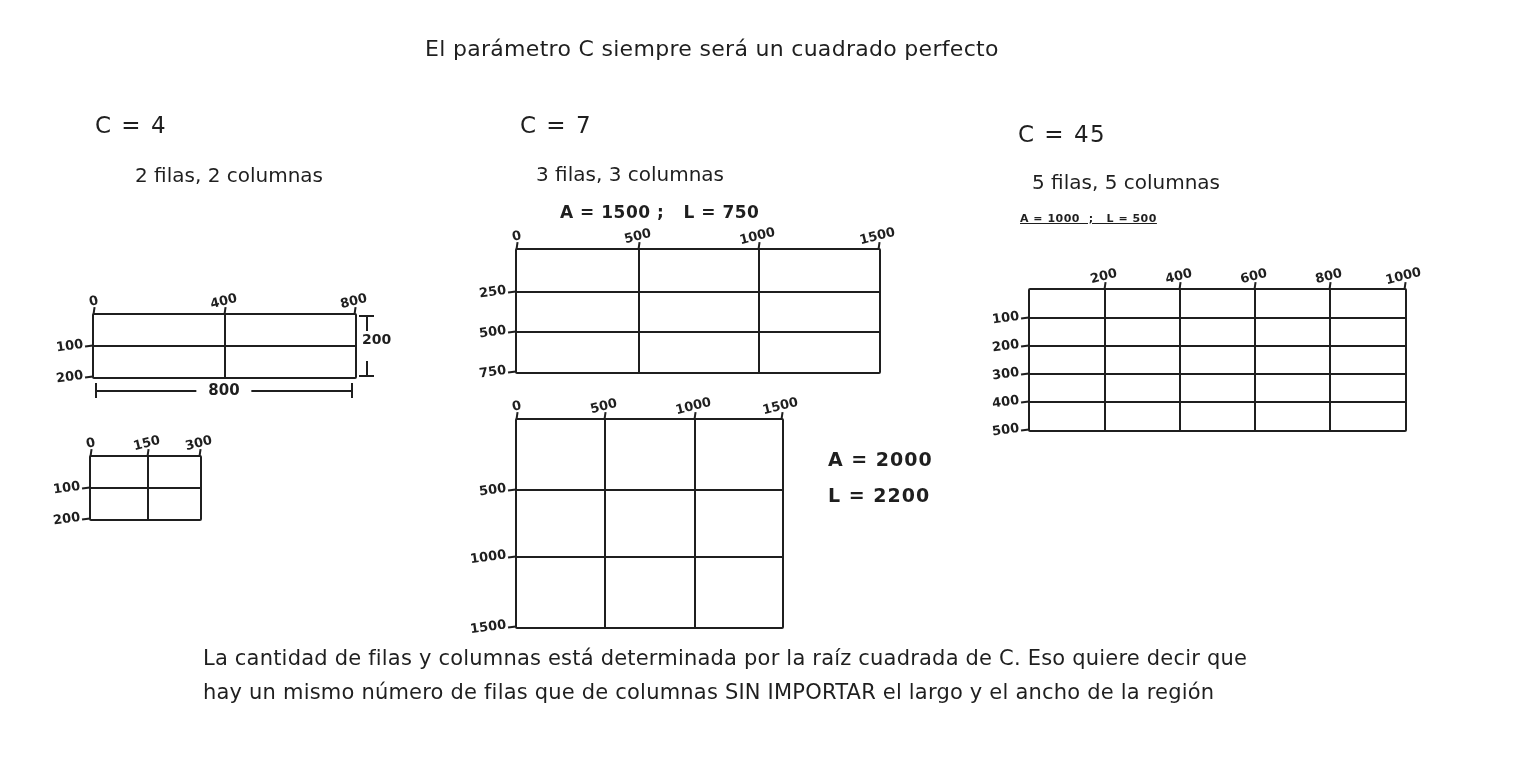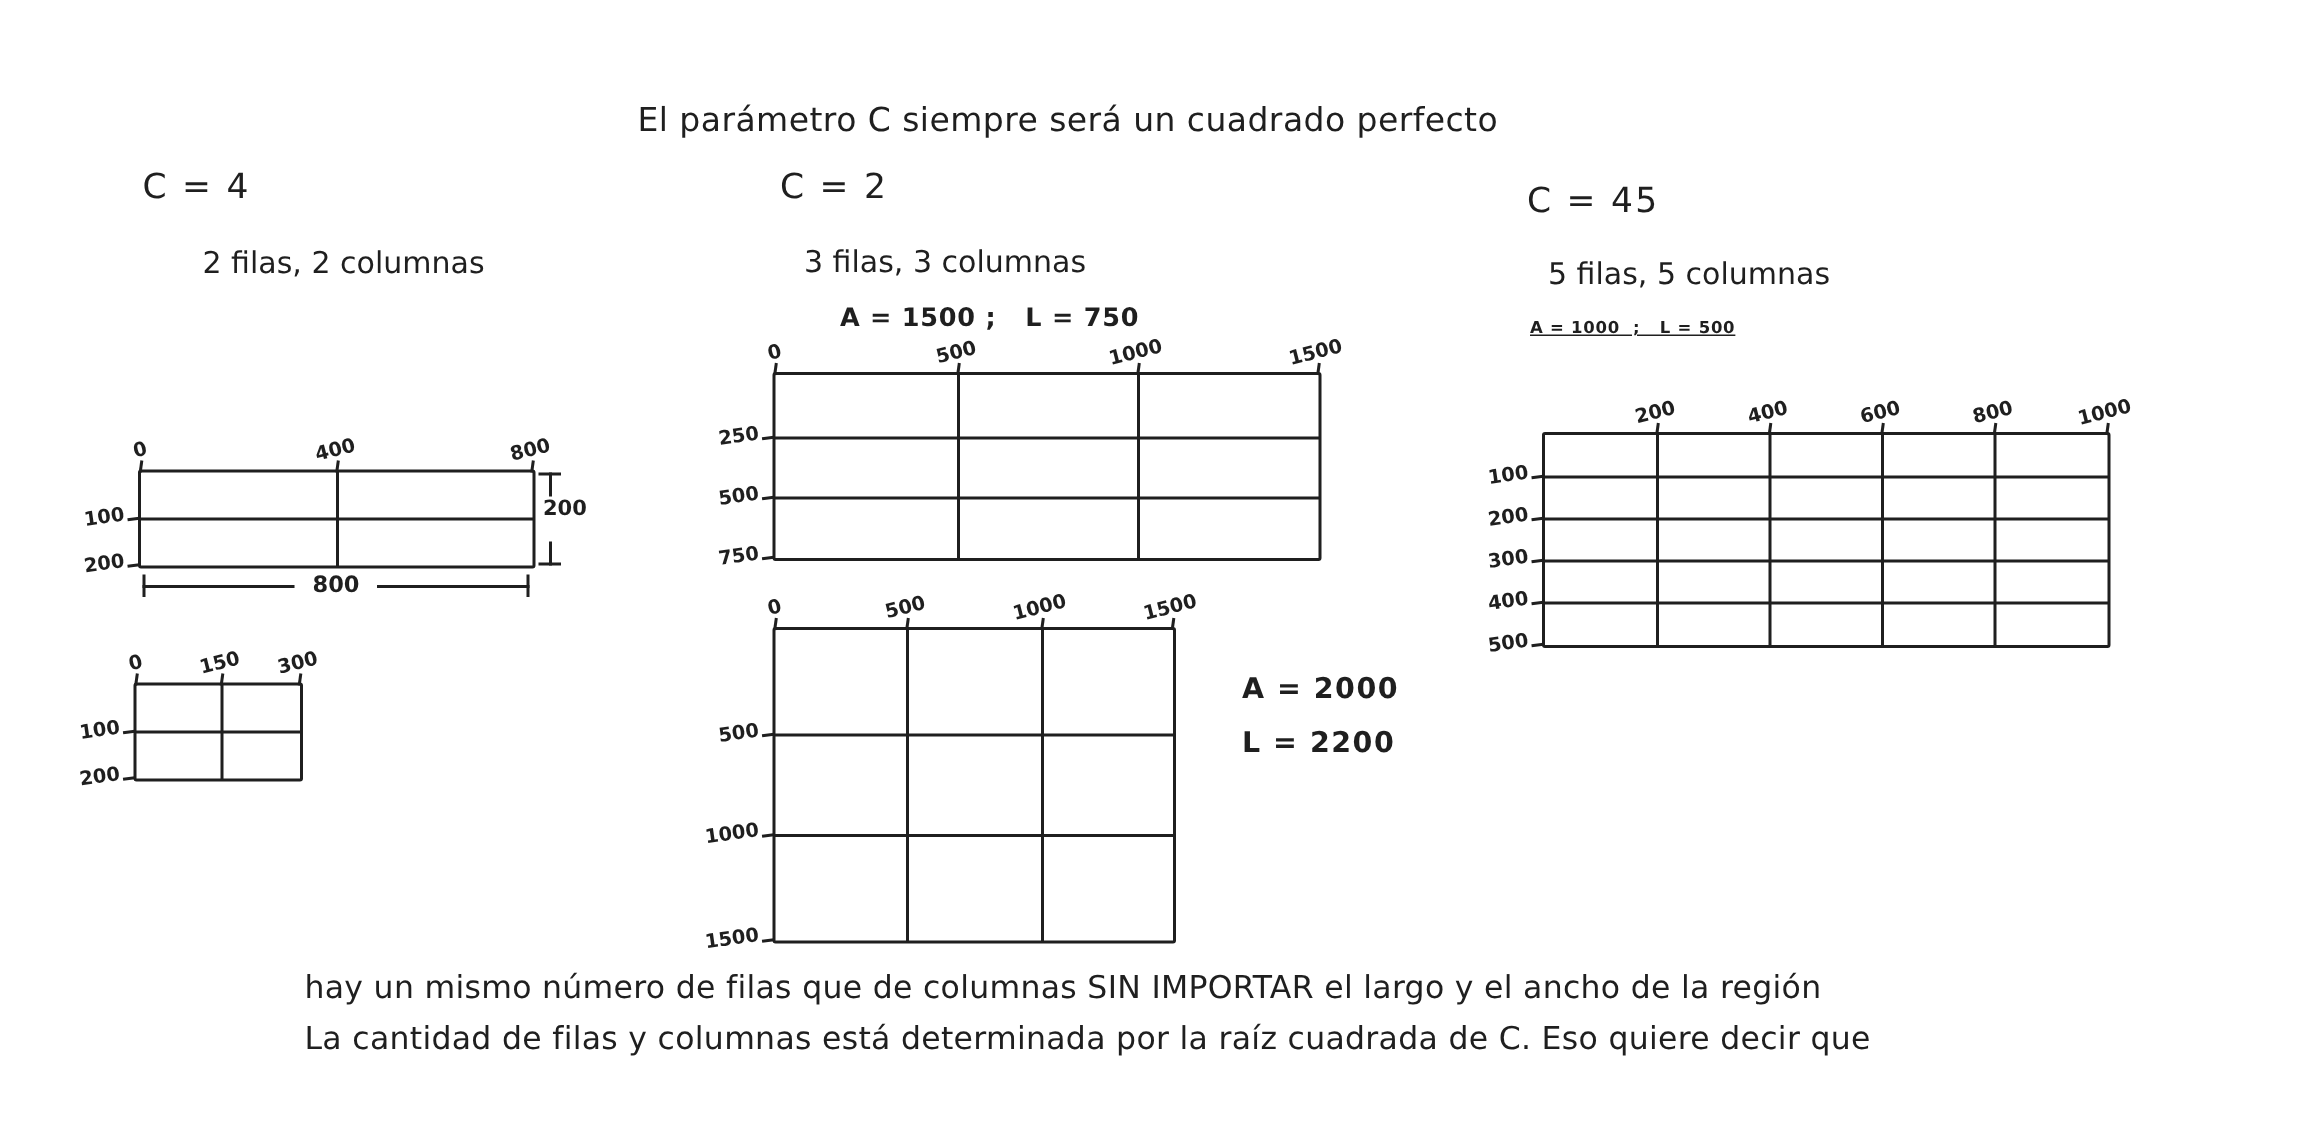--- a/index.html
+++ b/index.html
@@ -2,21 +2,21 @@
 <html style="--ink: #1f1f1f;"><head>
 <meta charset="utf-8">
 <style>
   :root { --ink:#1f1f1f; }
   html,body{margin:0;padding:0;background:#fff;}
   .canvas{
     position:relative;width:1532px;height:757px;background:#ffffff;
     font-family:"DejaVu Sans","Liberation Sans",sans-serif;
     color:var(--ink);overflow:hidden;
   }
-  .title{position:absolute;left:425px;top:36px;font-size:22px;letter-spacing:.3px;margin-top:32px;}
+  .title{position:absolute;left:425px;top:36px;font-size:22px;letter-spacing:.3px;}
   .h{position:absolute;font-size:23px;letter-spacing:1.5px;}
   .h.c4{left:95px;top:112px;}
   .h.c9{left:520px;top:112px;}
   .h.c25{left:1018px;top:121px;}
   .sub{position:absolute;font-size:20px;}
   .sub.c4{left:135px;top:163px;}
   .sub.c9{left:536px;top:162px;}
   .sub.c25{left:1032px;top:170px;}
   .dims{position:absolute;font-weight:bold;white-space:pre;letter-spacing:.5px;}
   .dims.c4{left:96px;top:236px;font-size:20px;}
@@ -95,21 +95,21 @@
       <div class="top-label" style="left: 52%;">150</div>
       <div class="tick-top" style="left: 100%;"></div>
       <div class="top-label" style="left: 100%;">300</div>
       <div class="hline" style="top: 50%;"></div>
       <div class="tick-left" style="top: 50%;"></div>
       <div class="left-label" style="top: 50%;">100</div>
       <div class="tick-left" style="top: 100%;"></div>
       <div class="left-label" style="top: 100%;">200</div>
     </div>
 
-  <div class="h c9">C = 2</div>
+  <div class="h c9">C = 7</div>
   <div class="sub c9">3 filas, 3 columnas</div>
   <div class="dims c9">A = 1500 ;   L = 750</div>
   <div class="grid" style="left: 515px; top: 248px; width: 362px; height: 122px;">
       <div class="tick-top" style="left: 0%;"></div>
       <div class="top-label" style="left: 0%;">0</div>
       <div class="vline" style="left: 33.7%;"></div>
       <div class="tick-top" style="left: 33.7%;"></div>
       <div class="top-label" style="left: 33.7%;">500</div>
       <div class="vline" style="left: 66.9%;"></div>
       <div class="tick-top" style="left: 66.9%;"></div>
@@ -178,17 +178,17 @@
       <div class="tick-left" style="top: 60%;"></div>
       <div class="left-label" style="top: 60%;">300</div>
       <div class="hline" style="top: 80%;"></div>
       <div class="tick-left" style="top: 80%;"></div>
       <div class="left-label" style="top: 80%;">400</div>
       <div class="tick-left" style="top: 100%;"></div>
       <div class="left-label" style="top: 100%;">500</div>
     </div>
 
   <div class="caption">
+    <div>La cantidad de filas y columnas está determinada por la raíz cuadrada de C. Eso quiere decir que</div>
     <div>hay un mismo número de filas que de columnas SIN IMPORTAR el largo y el ancho de la región</div>
-    <div>La cantidad de filas y columnas está determinada por la raíz cuadrada de C. Eso quiere decir que</div>
   </div>
 
 </div>
 
 </body></html>

